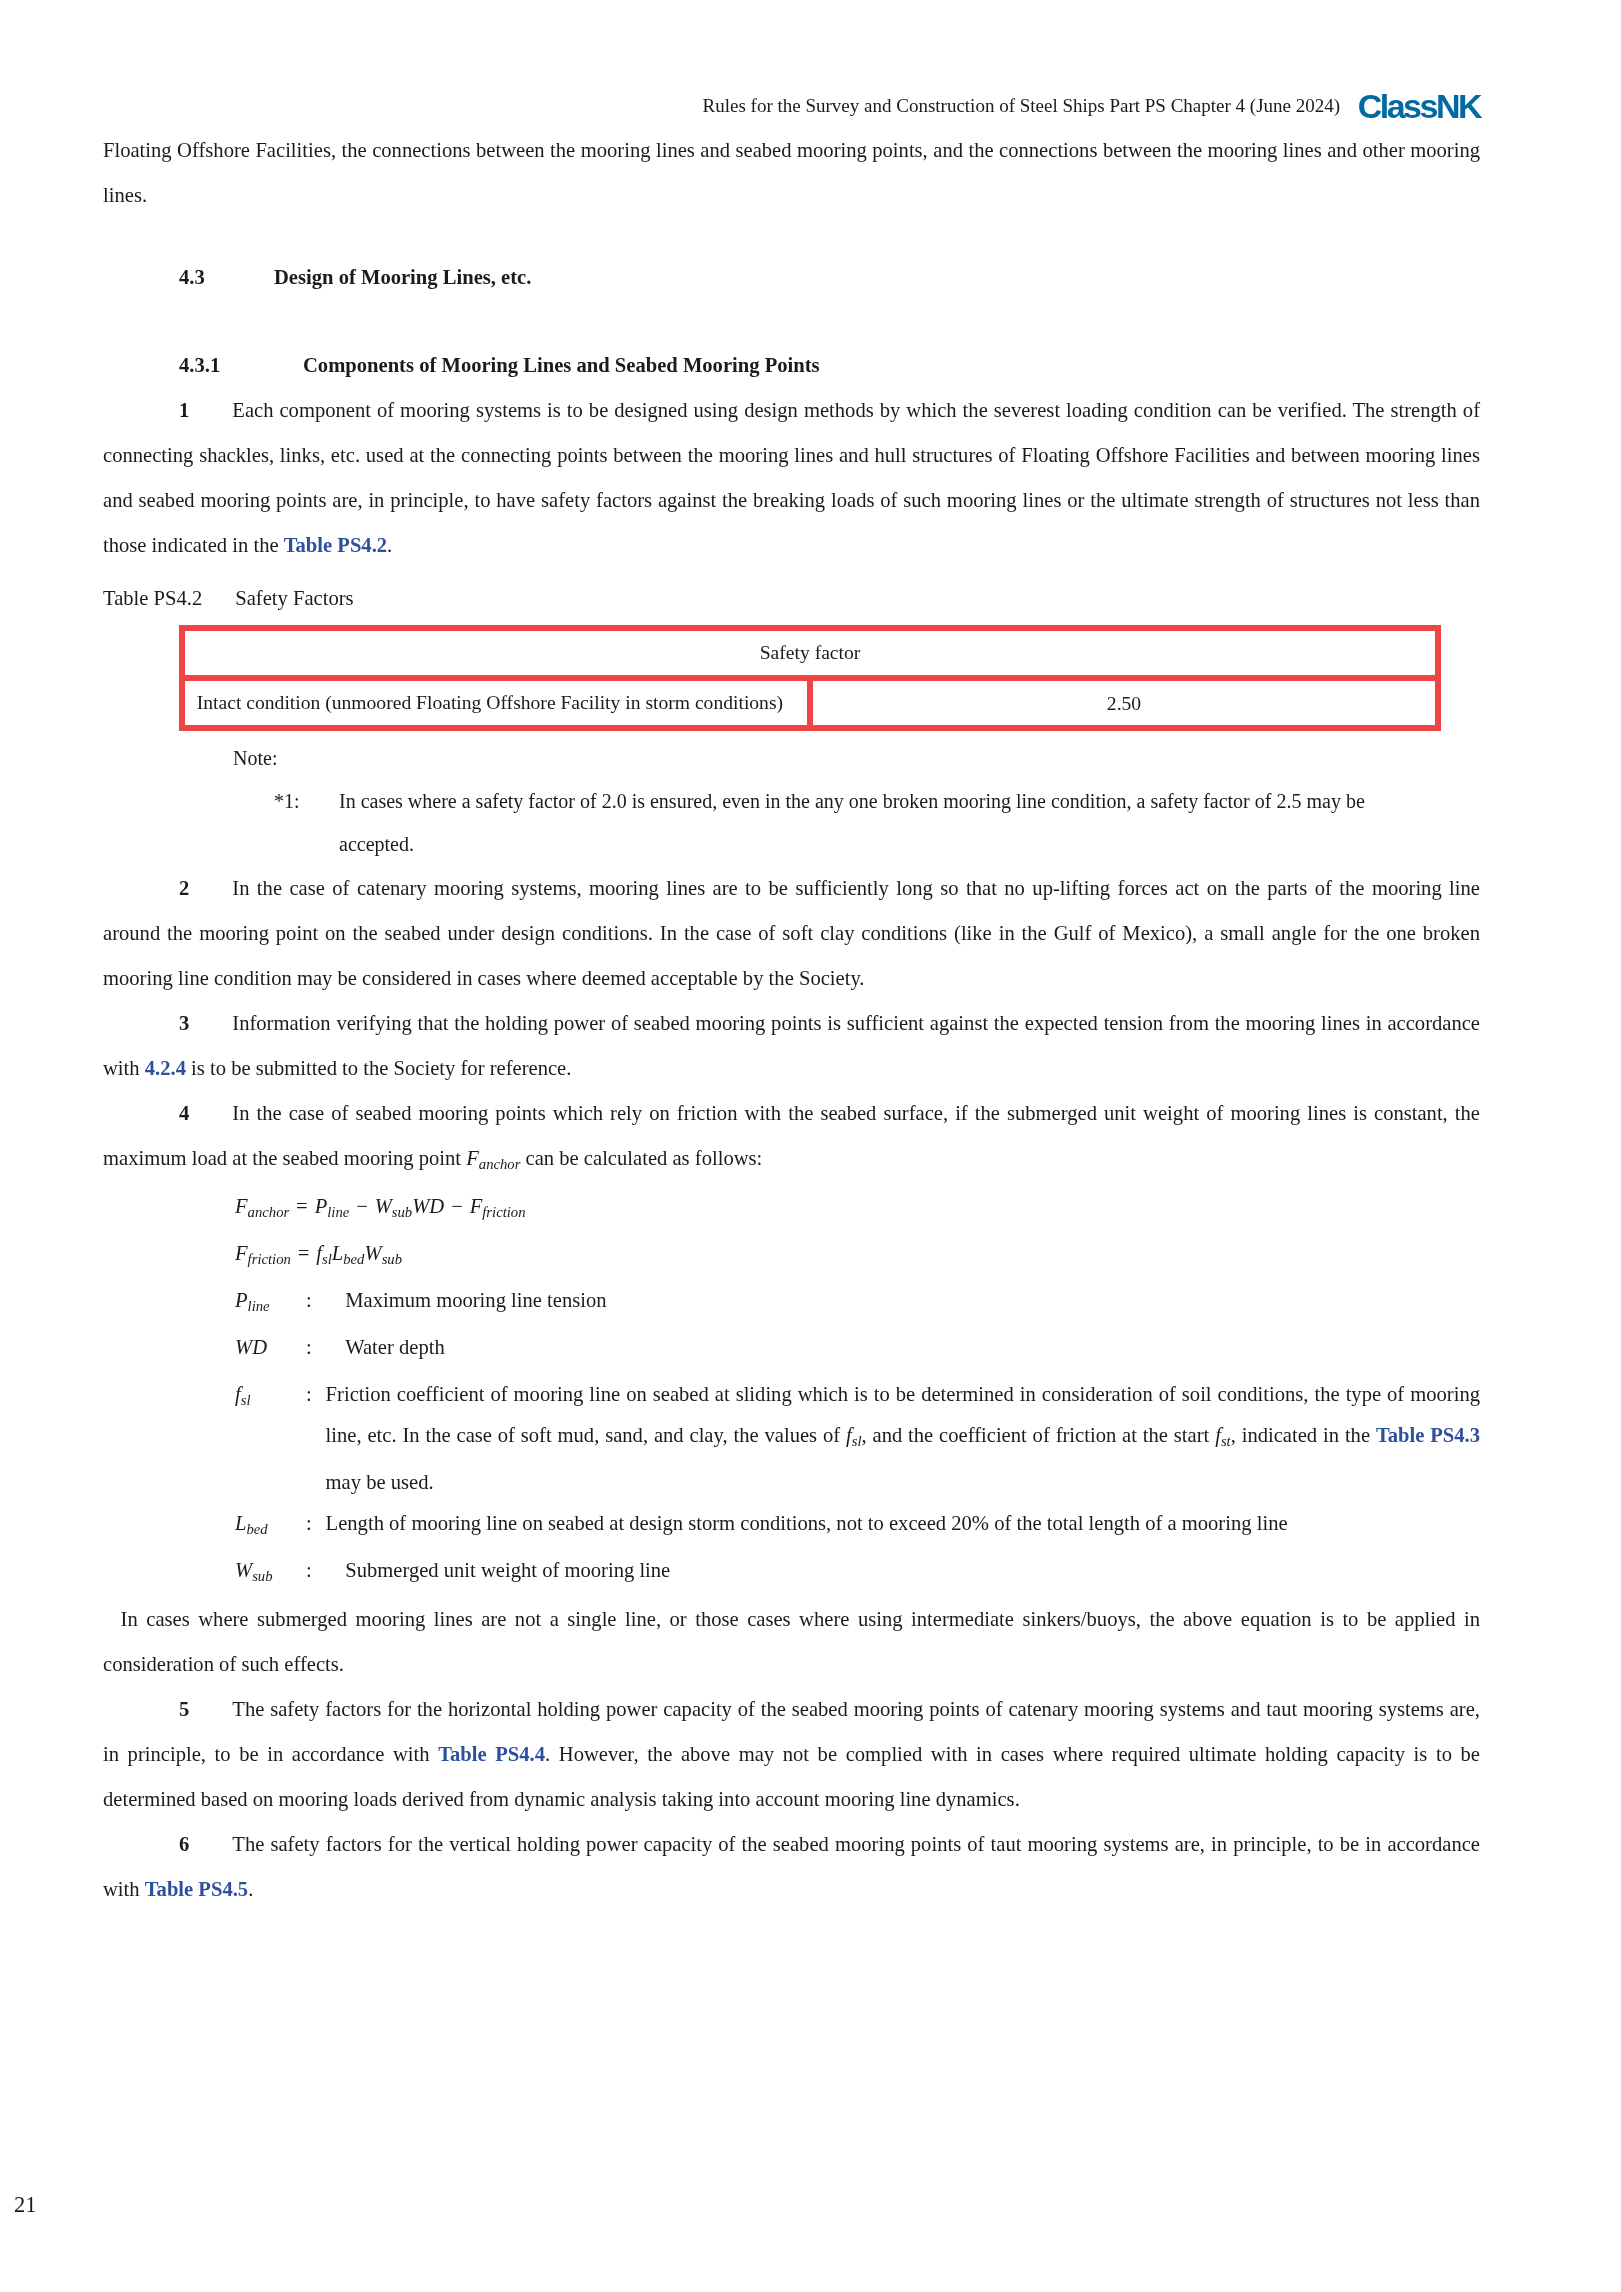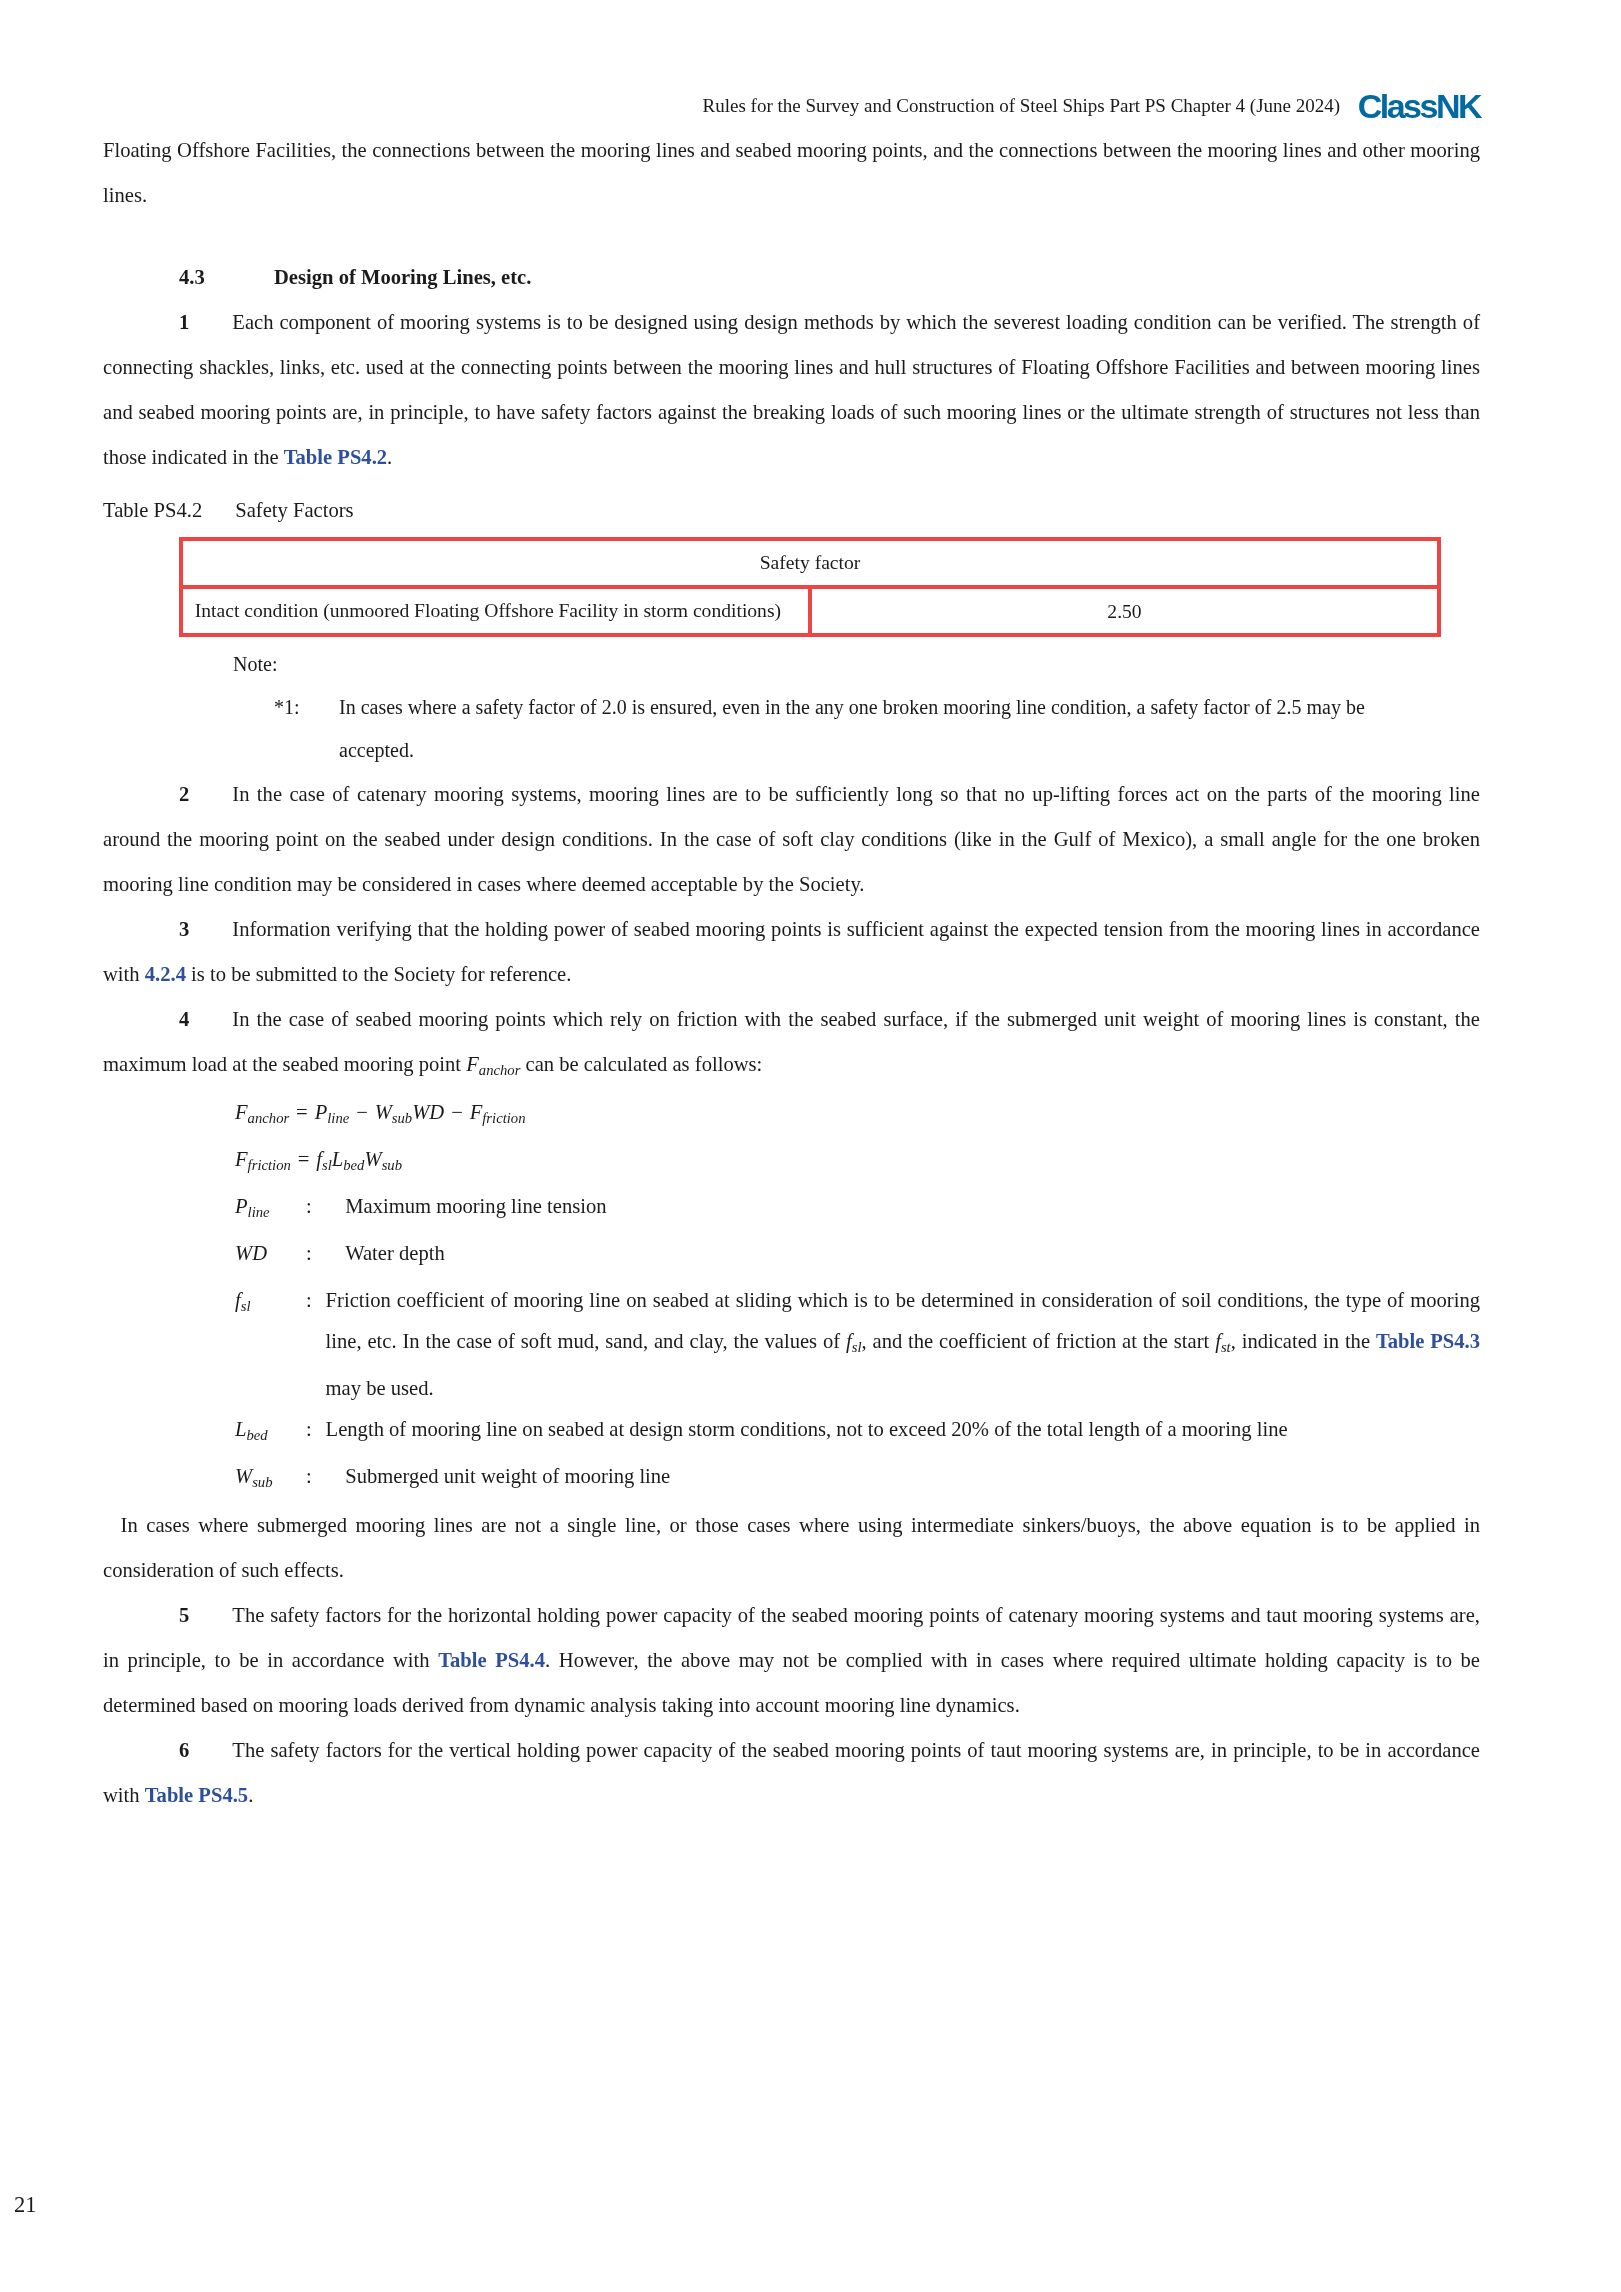--- a/index.html
+++ b/index.html
@@ -32,21 +32,21 @@
   .mt-intro{margin-top:27.4px;}
   .mt-h43{margin-top:37px;}
   .mt-h431{margin-top:43px;}
   .mt-p2{margin-top:15.7px;}
 
   
   .tbl-title{text-align:left;line-height:45px;margin-top:7.8px;}
   .tbl-title .t1{margin-right:33px;}
   table.sf{border-collapse:collapse;margin-left:76px;margin-top:3.9px;width:1262px;
            border:3.9px solid #1b1b1b;table-layout:fixed;}
-  table.sf td{border:4px solid #ef4444;font-size:19.6px;height:42px;vertical-align:middle;}
+  table.sf td{border:6px solid #ef4444;font-size:19.6px;height:42px;vertical-align:middle;}
   td.sf-head{text-align:center;}
   td.sf-label{padding-left:11.8px;width:75.5%;}
   td.sf-value{text-align:center;}
   td.sf-value sup{font-size:12.7px;letter-spacing:2px;}
 
   
   .note-wrap{margin-left:130px;margin-top:5.9px;line-height:43px;font-size:20px;}
   .note-item{display:flex;margin-left:41px;}
   .note-item-label{width:65px;flex:0 0 auto;}
   .note-item-text{width:1093px;text-align:left;}
@@ -75,20 +75,21 @@
 
   <div class="hdr">
     <span class="hdr-title">Rules for the Survey and Construction of Steel Ships Part PS Chapter 4 (June 2024)</span>
     <span class="logo">ClassNK</span>
   </div>
 
   <p class="body mt-intro">Floating Offshore Facilities, the connections between the mooring lines and seabed mooring points, and the connections between the mooring lines and other mooring lines.</p>
 
   <p class="sec mt-h43"><span class="sec-num w43">4.3</span><span>Design of Mooring Lines, etc.</span></p>
 
+  <p class="sec mt-h431"><span class="sec-num w431">4.3.1</span><span>Components of Mooring Lines and Seabed Mooring Points</span></p>
 
   <p class="body"><span class="pnum">1</span><span>Each component of mooring systems is to be designed using design methods by which the severest loading condition can be verified. The strength of connecting shackles, links, etc. used at the connecting points between the mooring lines and hull structures of Floating Offshore Facilities and between mooring lines and seabed mooring points are, in principle, to have safety factors against the breaking loads of such mooring lines or the ultimate strength of structures not less than those indicated in the </span><a class="xref">Table PS4.2</a><span>.</span></p>
 
   <div class="tbl-title"><span class="t1">Table PS4.2</span><span>Safety Factors</span></div>
 
   <table class="sf">
     <tbody>
         <tr>
       <td class="sf-head" colspan="2">Safety factor</td>
     </tr>

